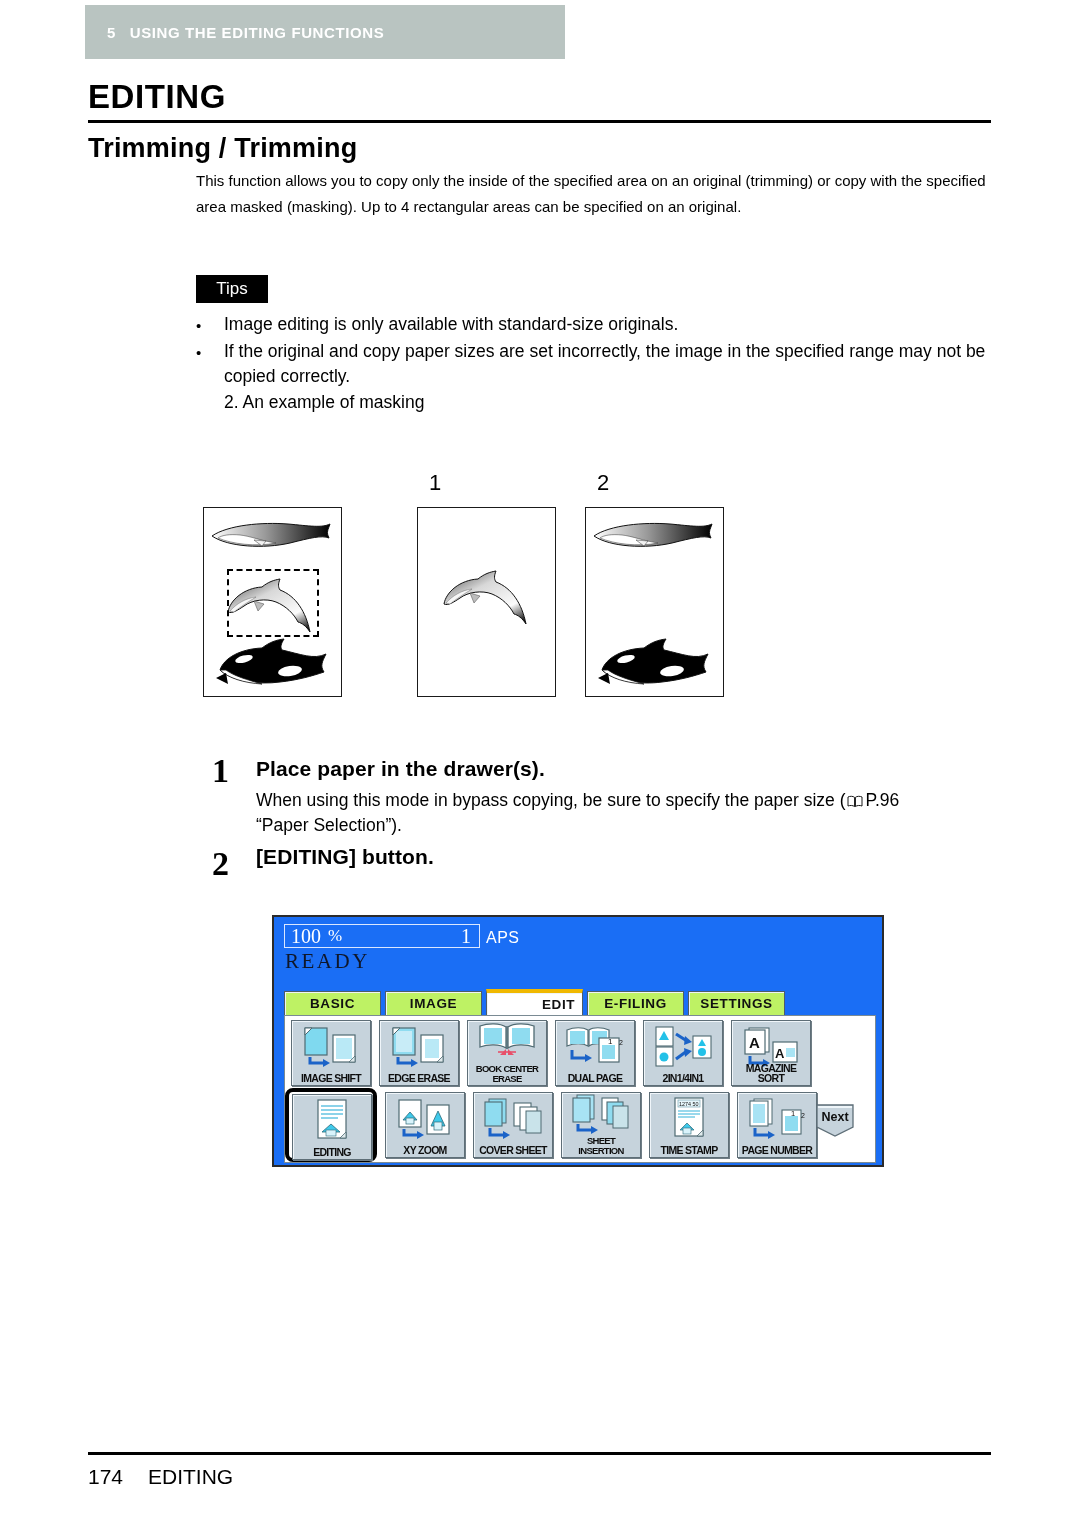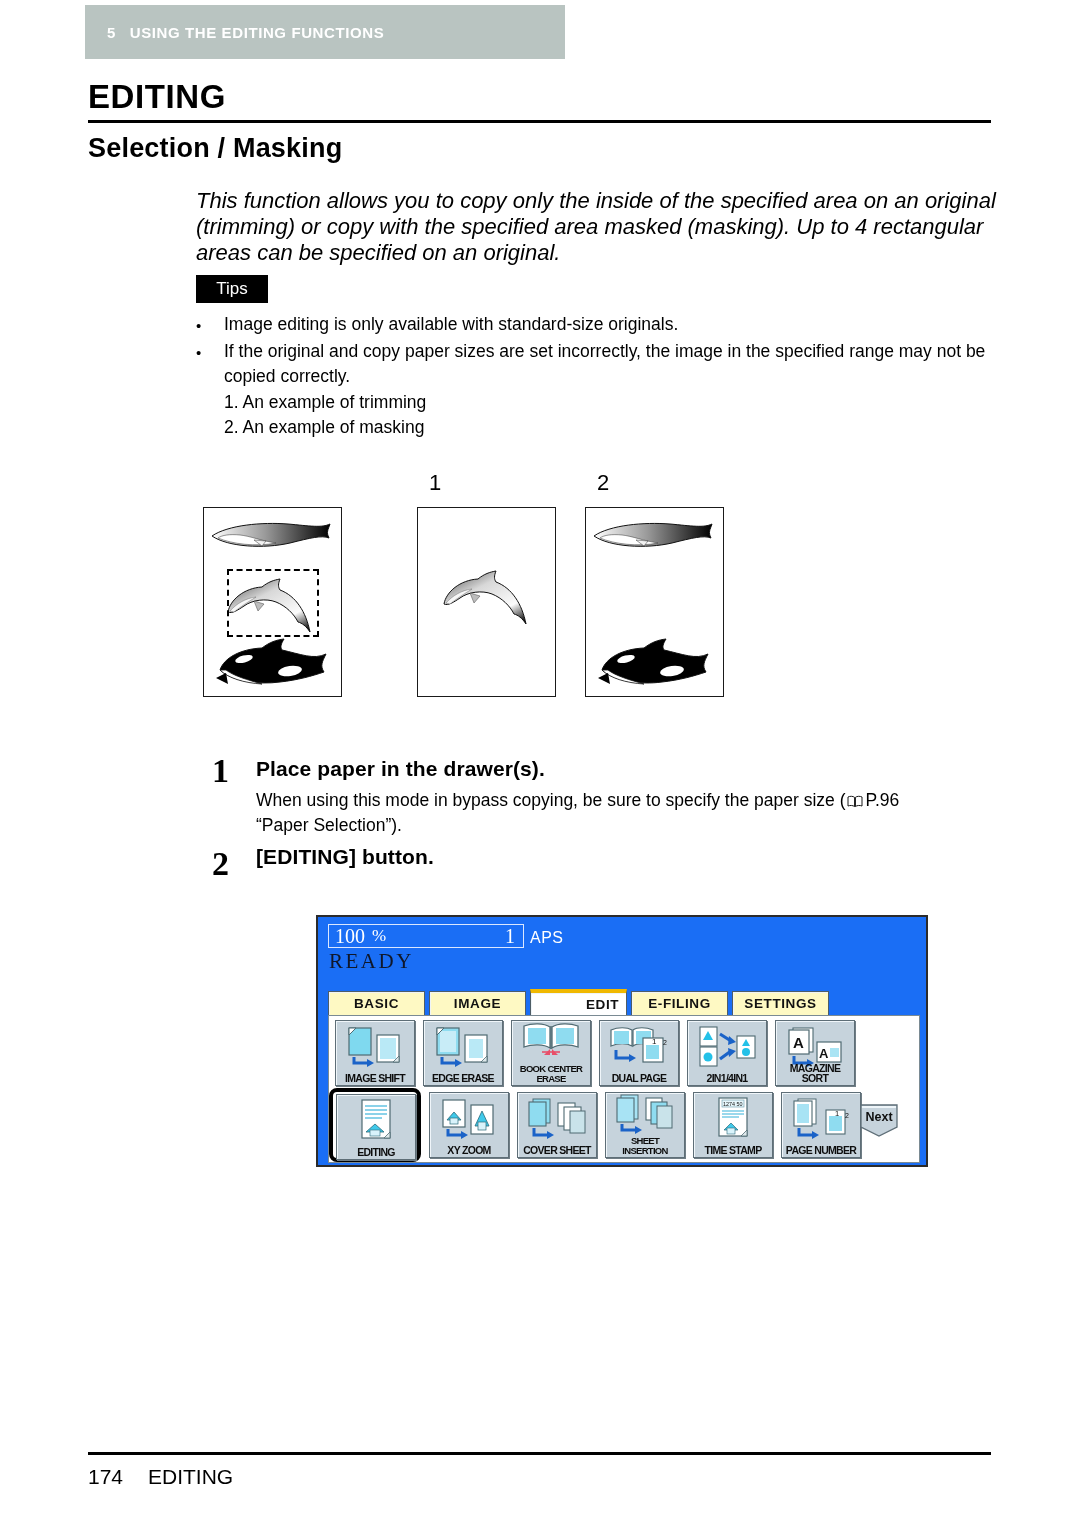--- a/index.html
+++ b/index.html
@@ -56,25 +56,24 @@
     position: absolute;
     left: 88px; top: 133px;
     font-size: 27px;
     font-weight: bold;
     letter-spacing: 0.2px;
   }
 
   
   .intro {
     position: absolute;
-    left: 196px; top: 188px;
+    left: 196px; top: 168px;
     width: 800px;
-    font-size: 22px;
+    font-size: 15px;
     line-height: 26px;
-    font-style: italic;
   }
 
   
   .tips-badge {
     position: absolute;
     left: 196px; top: 275px;
     width: 72px; height: 28px;
     background: #000000;
     color: #ffffff;
     font-size: 17px;
@@ -135,21 +134,20 @@
   }
   .book-icon { display: inline-block; vertical-align: -2px; margin: 0 2px; }
 
   
   .lcd {
     position: absolute;
     left: 272px; top: 915px;
     width: 612px; height: 252px;
     background: #1a6ef5;
     border: 2px solid #2b2b2b;
-    margin-left: 44px;
   }
   .lcd-topbar { position: absolute; left: 0; top: 0; width: 100%; height: 72px; }
   .zoom-field {
     position: absolute;
     left: 10px; top: 7px;
     width: 196px; height: 24px;
     border: 1px solid #dbe7ff;
     display: flex;
     align-items: center;
   }
@@ -192,21 +190,21 @@
   
   .tabs {
     position: absolute;
     left: 10px; top: 74px;
     height: 24px;
     display: flex;
     gap: 4px;
   }
   .tab {
     width: 97px; height: 24px;
-    background: #fef9c3;
+    background: #bef264;
     border: 1px solid #4e5d66;
     border-bottom: none;
     display: flex;
     align-items: center;
     justify-content: center;
     font-size: 13.5px;
     font-weight: bold;
     letter-spacing: 0.6px;
     color: #111;
     box-shadow: inset 1px 1px 0 #eef4f8;
@@ -318,35 +316,34 @@
 </head>
 <body>
 
 <div class="chapter-bar">
   <span class="chapter-num">5</span>
   <span class="chapter-title">USING THE EDITING FUNCTIONS</span>
 </div>
 
 <div class="h1-title">EDITING</div>
 <div class="h1-rule"></div>
-<div class="h2-title">Selection / Masking</div>
+<div class="h2-title">Trimming / Trimming</div>
 
 <div class="intro">This function allows you to copy only the inside of the specified area on an original (trimming) or copy with the specified area masked (masking). Up to 4 rectangular areas can be specified on an original.</div>
 
 <div class="tips-badge">Tips</div>
 <div class="tips-list">
   <div class="tip-row">
     <span class="tip-bullet">•</span>
     <span class="tip-text">Image editing is only available with standard-size originals.</span>
   </div>
   <div class="tip-row">
     <span class="tip-bullet">•</span>
     <span class="tip-text">If the original and copy paper sizes are set incorrectly, the image in the specified range may not be copied correctly.</span>
   </div>
-  <div class="tip-sub">1. An example of trimming</div>
   <div class="tip-sub">2. An example of masking</div>
 </div>
 
 <div class="illus">
 
   <div class="lbl-num" style="left:420px; top:10px;">1</div>
   <div class="lbl-num" style="left:588px; top:10px;">2</div>
 
   <div class="doc-box" style="left:203px; top:47px; width:139px; height:190px;">
     <svg width="139" height="190" viewBox="0 0 139 190">

